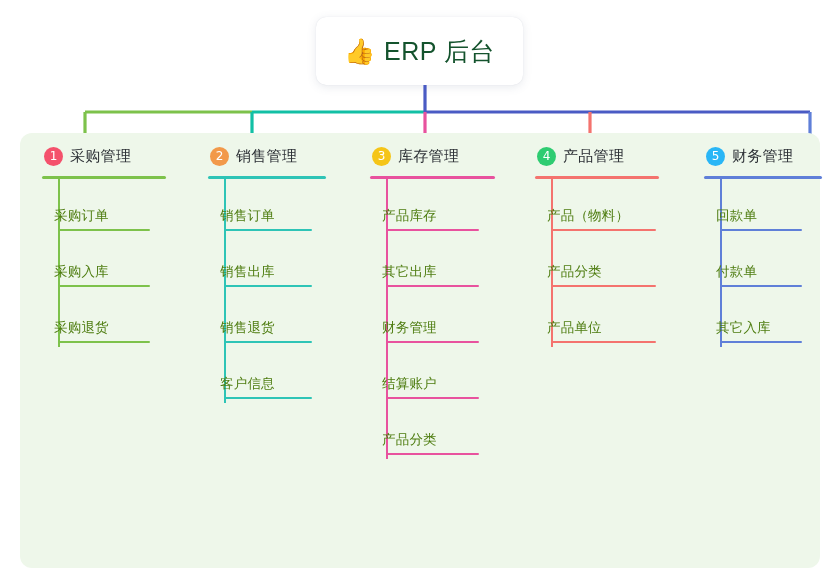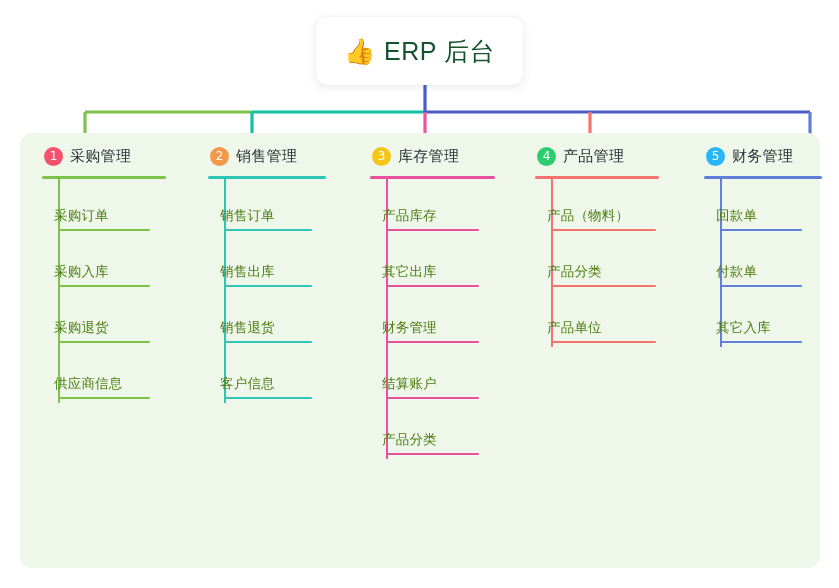--- a/index.html
+++ b/index.html
@@ -169,24 +169,20 @@
           <div class="leaf-rule" style="background: rgb(125, 194, 75); width: 92px;"></div>
         </div>
         <div class="leaf">
           <span class="leaf-label">采购入库</span>
           <div class="leaf-rule" style="background: rgb(125, 194, 75); width: 92px;"></div>
         </div>
         <div class="leaf">
           <span class="leaf-label">采购退货</span>
           <div class="leaf-rule" style="background: rgb(125, 194, 75); width: 92px;"></div>
         </div>
-        <div class="leaf">
-          <span class="leaf-label">供应商信息</span>
-          <div class="leaf-rule" style="background: rgb(125, 194, 75); width: 92px;"></div>
-        </div>
       </div>
     </div>
     <div class="branch" style="left: 188px; width: 146px;">
       <div class="branch-header">
         <span class="badge" style="background: rgb(242, 153, 74);">2</span>
         <span class="branch-title">销售管理</span>
       </div>
       <div class="branch-rule" style="background: rgb(46, 196, 182); width: 118px;"></div>
       <div class="leaf-list">
         <div class="trunk" style="background: rgb(46, 196, 182);"></div>

